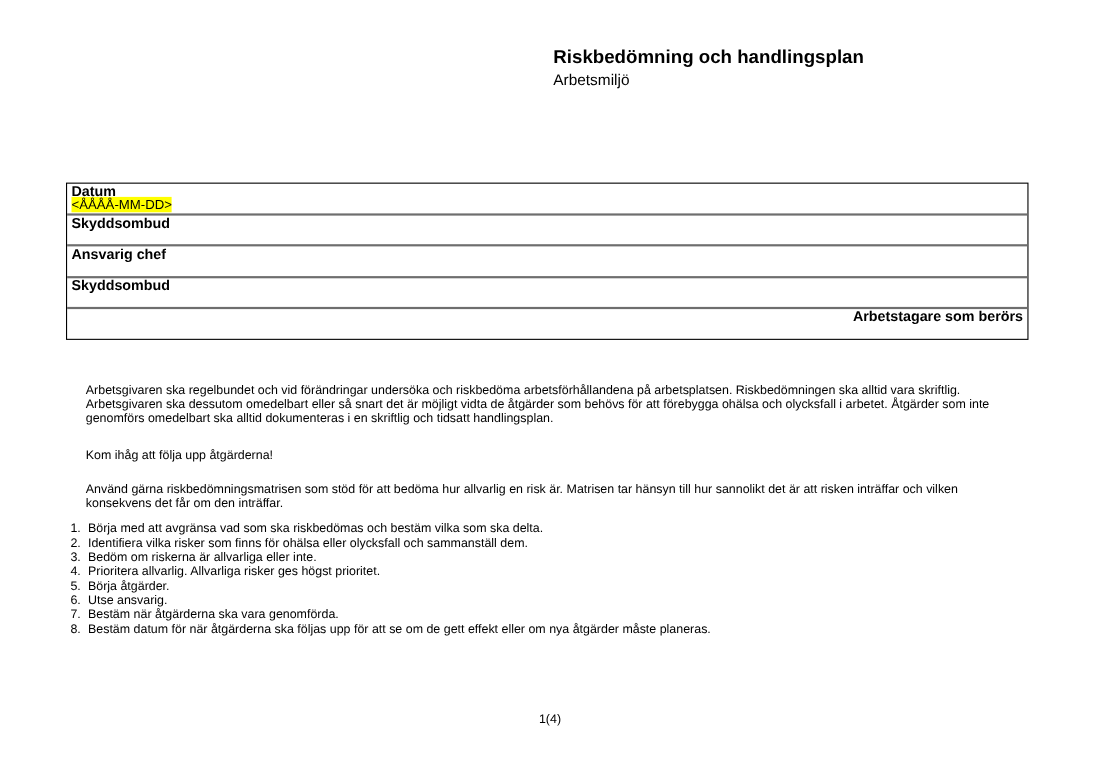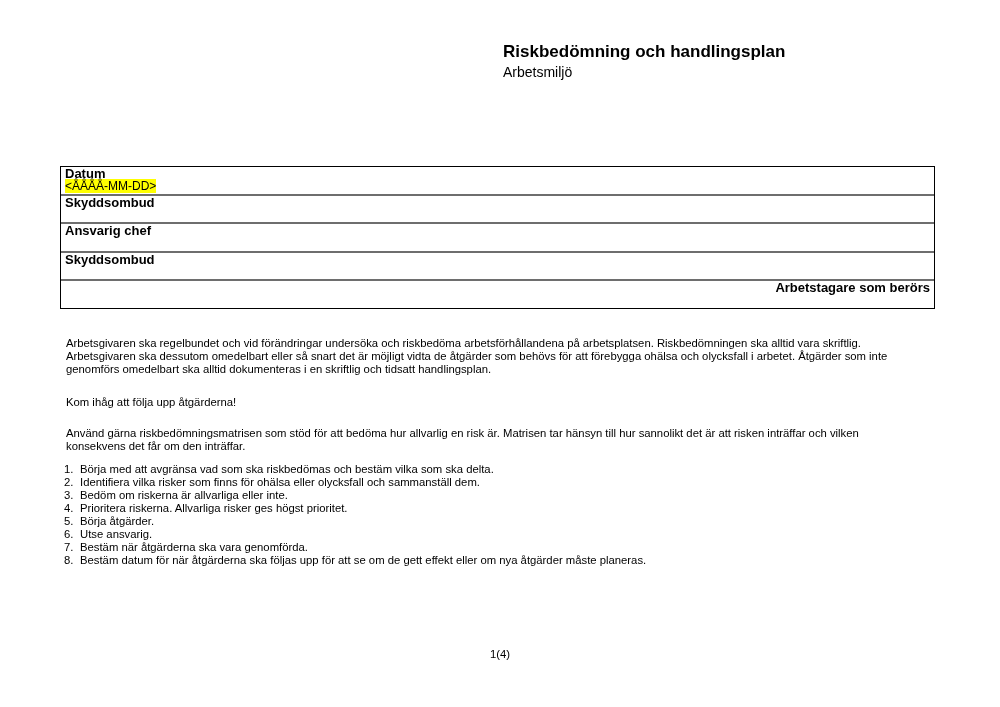--- a/index.html
+++ b/index.html
@@ -75,21 +75,21 @@
   
   .content {
     position: absolute;
     left: 62px;
     top: 333px;
     width: 905px;
     font-size: 11.3px;
     line-height: 13px;
   }
   .para {
-    margin: 4px;
+    margin: 16px;
     white-space: pre-line;
   }
   .para-intro   { margin-bottom: 20px; }
   .para-remind  { margin-bottom: 18px; }
   .para-matrix  { margin-bottom: 10px; }
 
   .steps {
     list-style: none;
     margin: 0 0 0 2px;
     padding: 0;
@@ -172,21 +172,21 @@
         <li class="step">
         <span class="step-num">2.</span>
         <span class="step-text">Identifiera vilka risker som finns för ohälsa eller olycksfall och sammanställ dem.</span>
       </li>
         <li class="step">
         <span class="step-num">3.</span>
         <span class="step-text">Bedöm om riskerna är allvarliga eller inte.</span>
       </li>
         <li class="step">
         <span class="step-num">4.</span>
-        <span class="step-text">Prioritera riskerna. Allvarliga risker ges högst prioritet.</span>
+        <span class="step-text">Prioritera allvarlig. Allvarliga risker ges högst prioritet.</span>
       </li>
         <li class="step">
         <span class="step-num">5.</span>
         <span class="step-text">Börja åtgärder.</span>
       </li>
         <li class="step">
         <span class="step-num">6.</span>
         <span class="step-text">Utse ansvarig.</span>
       </li>
         <li class="step">

